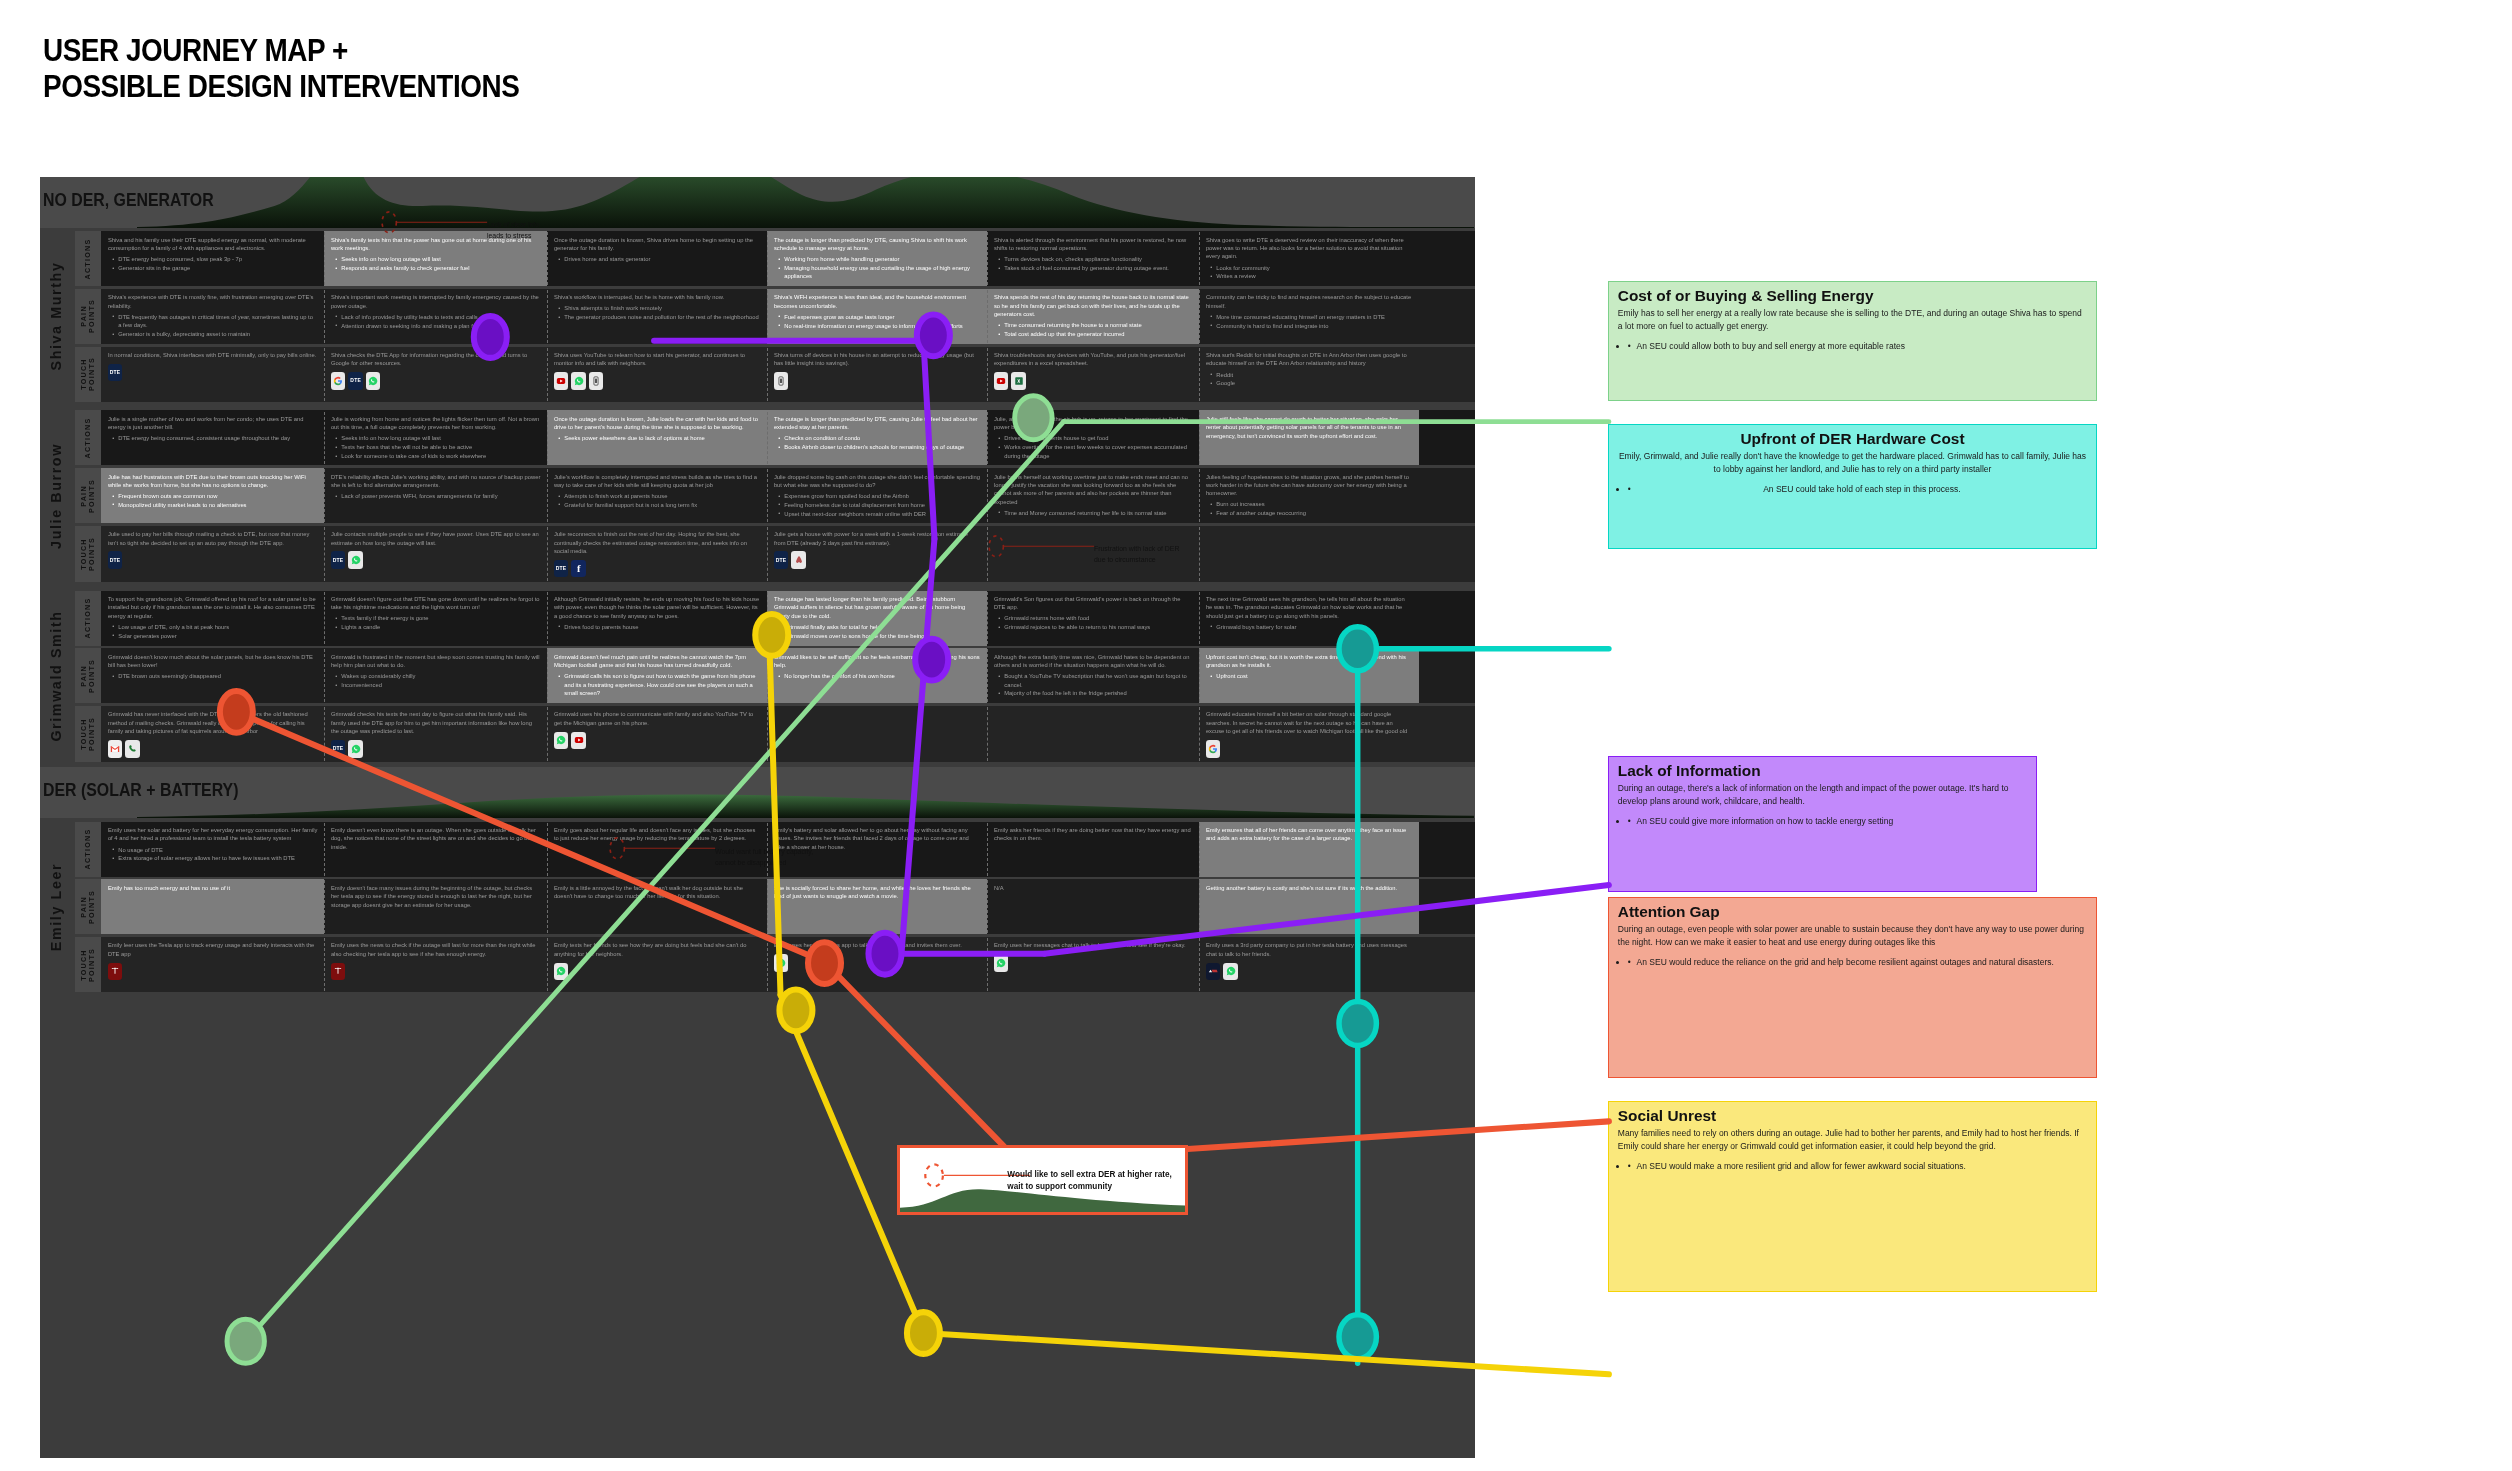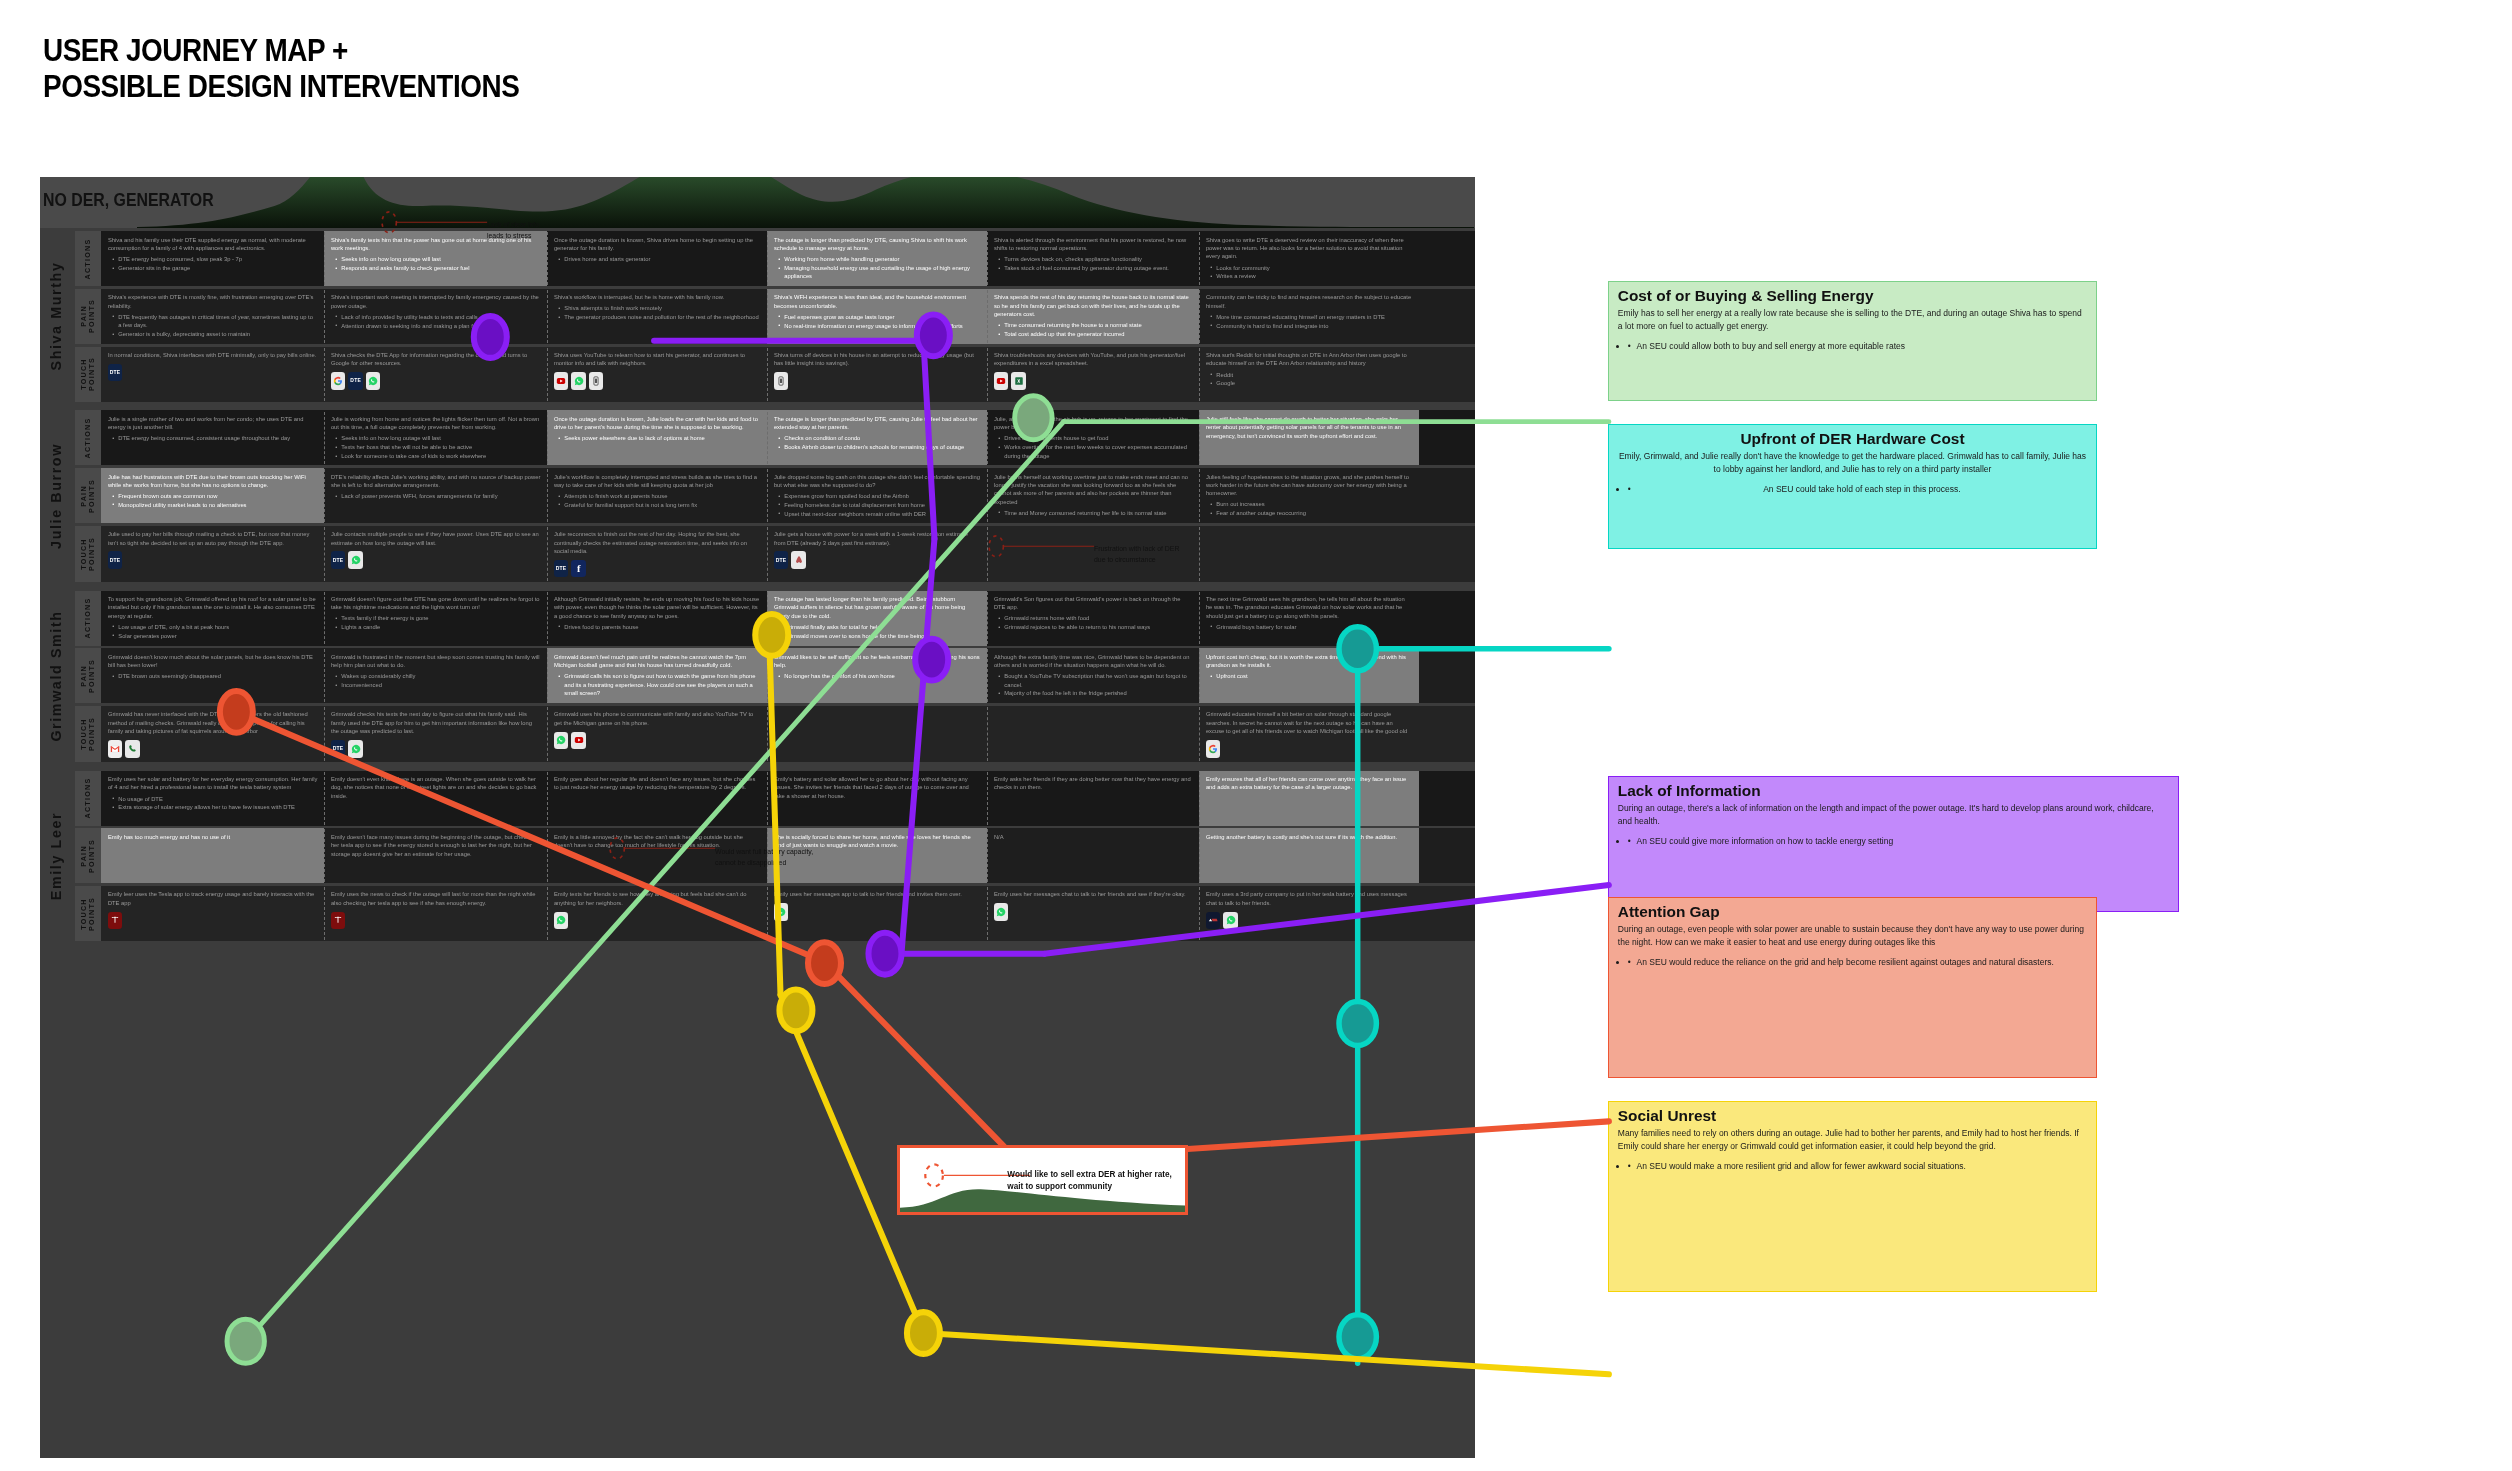--- a/index.html
+++ b/index.html
@@ -703,20 +703,32 @@
                       </svg>
                     </div>
                   </div>
                 </div>
               </div>
             </div>
           </div>
         </div>
       </div>
       <div class="section">
+        <div class="section-emotion">
+          <svg viewBox="0 0 2433 180" preserveAspectRatio="none">
+            <defs>
+              <linearGradient id="g3" x1="0" y1="0" x2="0" y2="1">
+                <stop offset="0%" stop-color="#3b6b3d"></stop>
+                <stop offset="100%" stop-color="#0a1209"></stop>
+              </linearGradient>
+            </defs>
+            <path d="M0 178 C200 176 400 166 600 152 C800 138 1000 134 1200 140 C1500 150 1900 168 2433 176 L2433 180 L0 180 Z" fill="url(#g3)"></path>
+          </svg>
+          <div class="section-label">DER (SOLAR + BATTERY)</div>
+        </div>
         <div class="persona-row">
           <div class="persona-name">
             <div class="vtext">Emily Leer</div>
           </div>
           <div class="row-stack">
             <div class="lane actions">
               <div class="lane-label">
                 <div class="vtext">
                   <div>ACTIONS</div>
                 </div>
@@ -882,21 +894,21 @@
         <li>An SEU could allow both to buy and sell energy at more equitable rates</li>
       </ul>
     </div>
     <div class="card" style="left: 1608px; top: 424px; width: 489px; min-height: 125px; background: rgb(127, 241, 228); border-color: rgb(6, 214, 196); text-align: center;">
       <h3>Upfront of DER Hardware Cost</h3>
       <p> Emily, Grimwald, and Julie really don't have the knowledge to get the hardware placed. Grimwald has to call family, Julie has to lobby against her landlord, and Julie has to rely on a third party installer</p>
       <ul>
         <li>An SEU could take hold of each step in this process.</li>
       </ul>
     </div>
-    <div class="card" style="left: 1608px; top: 776px; width: 571px; min-height: 136px; background: rgb(194, 137, 251); border-color: rgb(138, 30, 245);">
+    <div class="card" style="left: 1608px; top: 756px; width: 429px; min-height: 136px; background: rgb(194, 137, 251); border-color: rgb(138, 30, 245);">
       <h3>Lack of Information</h3>
       <p>During an outage, there's a lack of information on the length and impact of the power outage. It's hard to develop plans around work, childcare, and health.</p>
       <ul>
         <li>An SEU could give more information on how to tackle energy setting</li>
       </ul>
     </div>
     <div class="card" style="left: 1608px; top: 897px; width: 489px; min-height: 181px; background: rgb(243, 168, 147); border-color: rgb(238, 85, 51);">
       <h3>Attention Gap</h3>
       <p>During an outage, even people with solar power are unable to sustain because they don't have any way to use power during the night. How can we make it easier to heat and use energy during outages like this</p>
       <ul>

